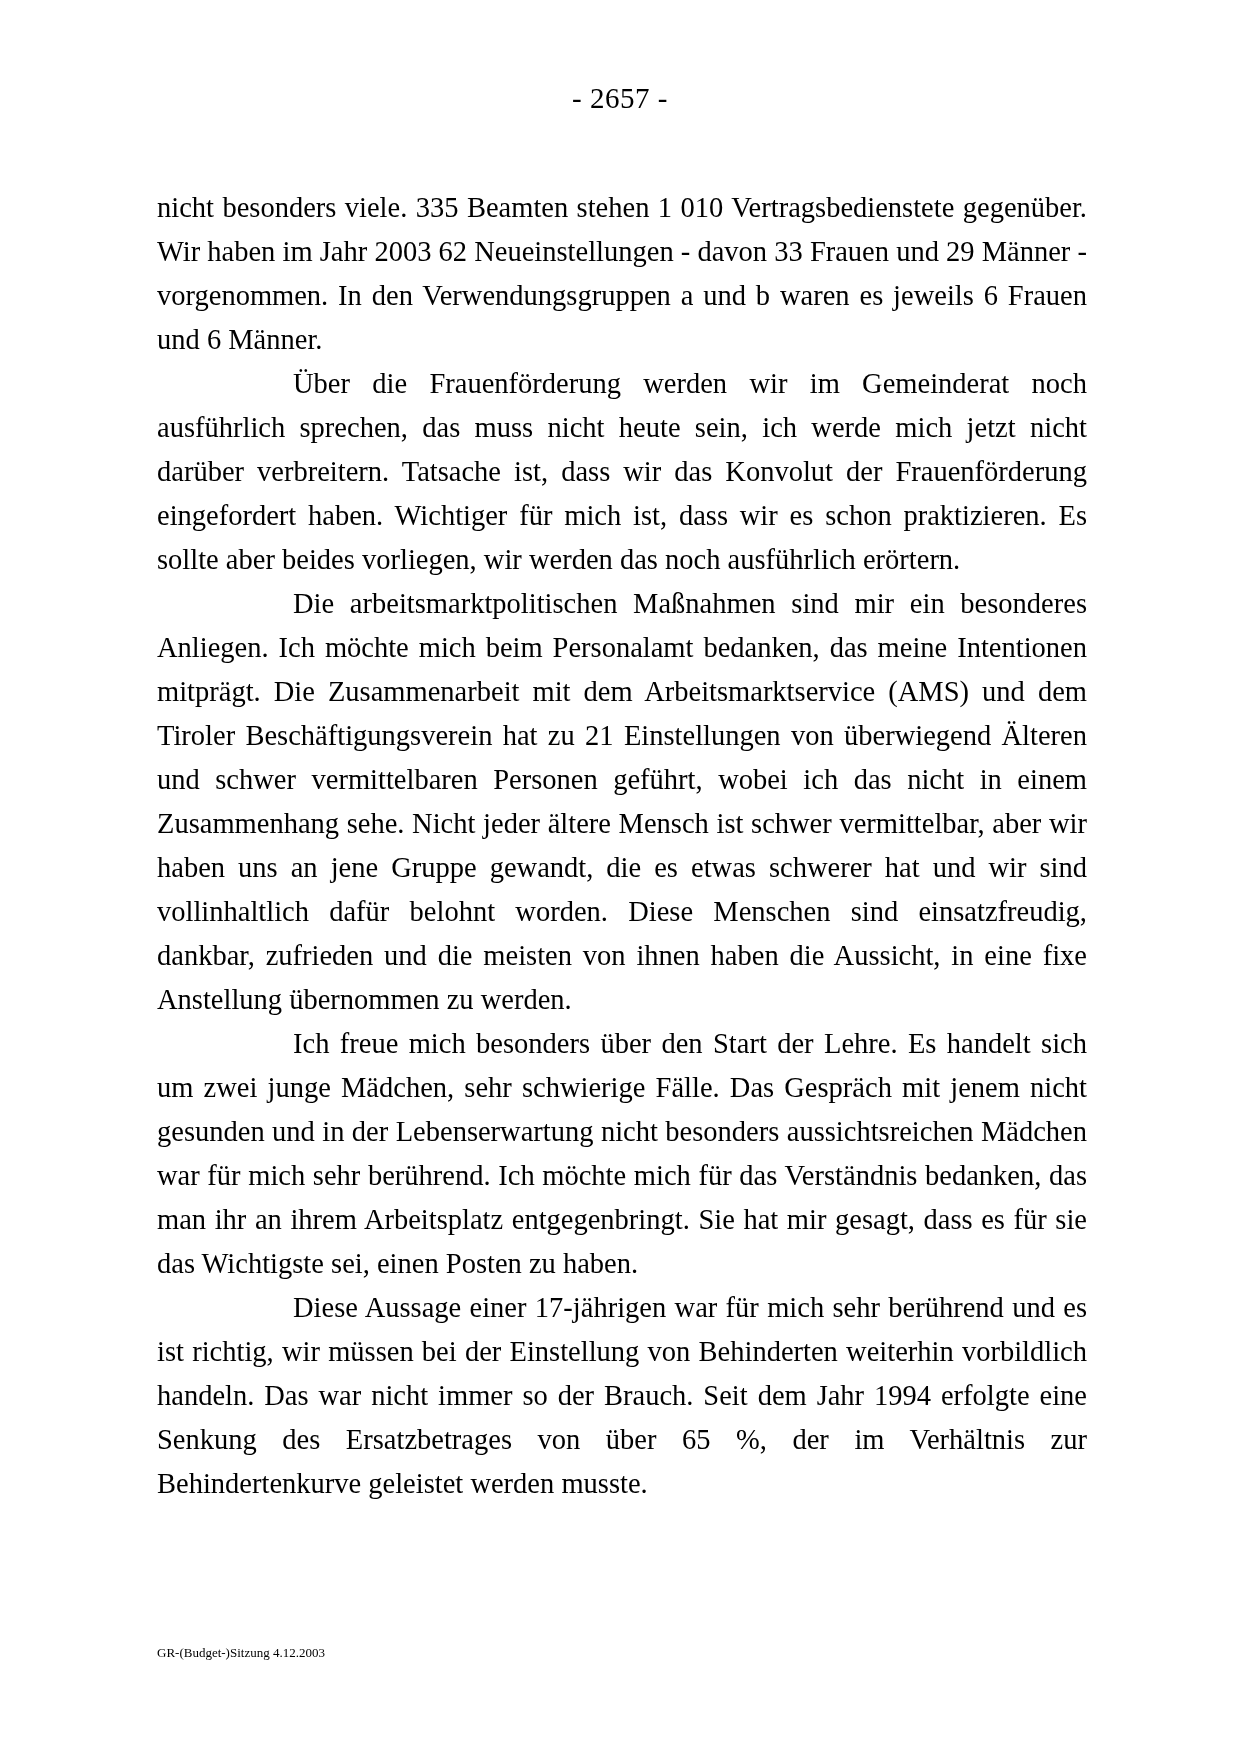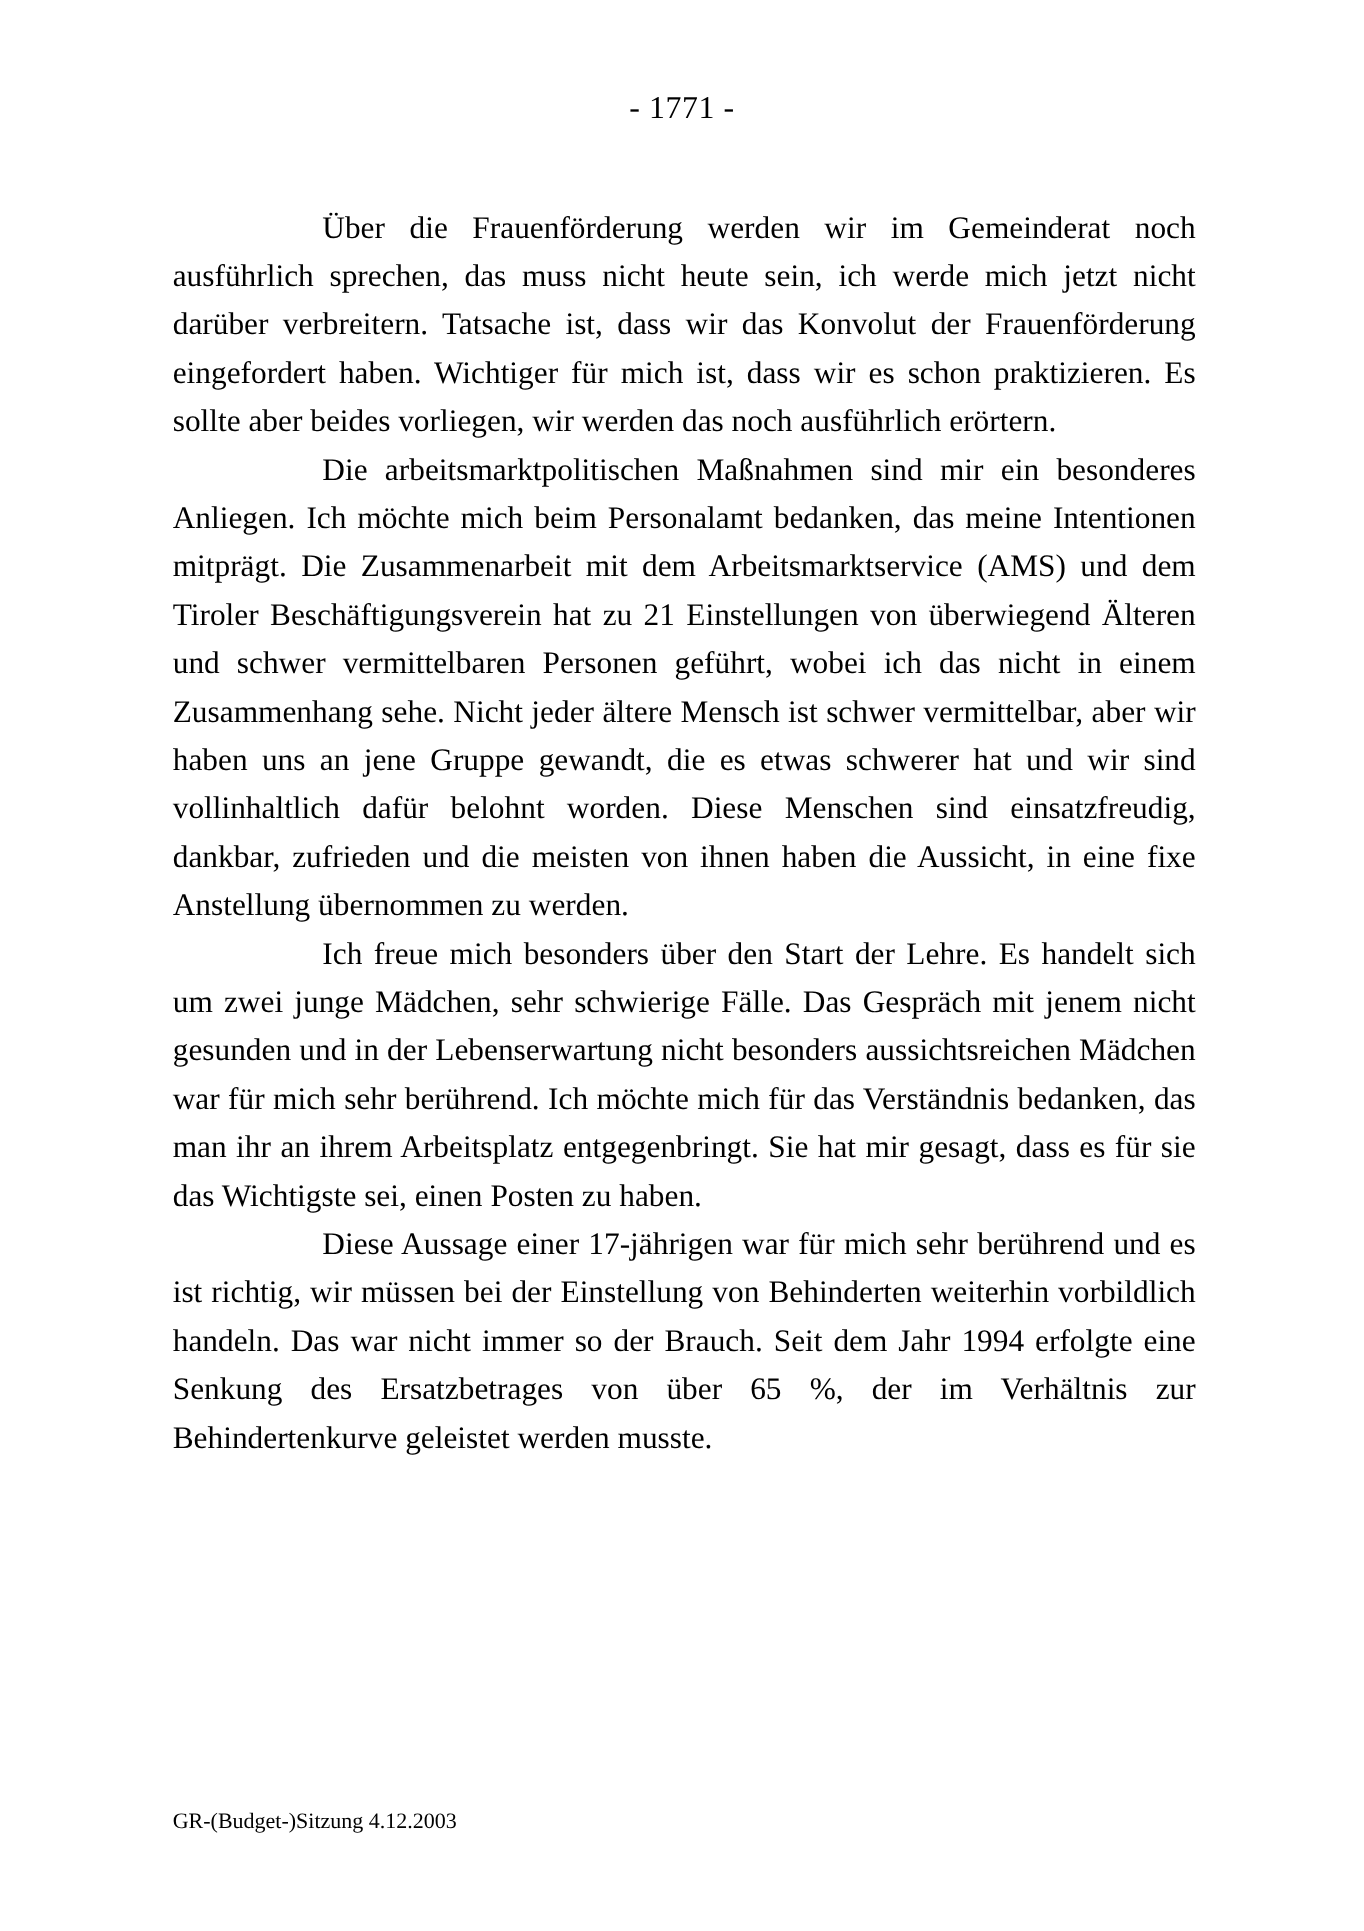--- a/index.html
+++ b/index.html
@@ -41,31 +41,32 @@
     padding: 0;
     text-indent: 136px;
   }
   .content p.no-indent {
     text-indent: 0;
   }
   .page-footer {
     position: absolute;
     left: 157px;
     top: 1645px;
-    font-size: 20px;
+    font-size: 13px;
   }
 </style>
 </head>
 <body>
 
 <div class="page">
 
-  <div class="page-number">- 1771 -</div>
+  <div class="page-number">- 2657 -</div>
 
   <div class="content">
+    <p class="no-indent">nicht besonders viele. 335 Beamten stehen 1 010 Vertragsbedienstete gegenüber. Wir haben im Jahr 2003 62 Neueinstellungen - davon 33 Frauen und 29 Männer - vorgenommen. In den Verwendungsgruppen a und b waren es jeweils 6 Frauen und 6 Männer.</p>
     <p>Über die Frauenförderung werden wir im Gemeinderat noch ausführlich sprechen, das muss nicht heute sein, ich werde mich jetzt nicht darüber verbreitern. Tatsache ist, dass wir das Konvolut der Frauenförderung eingefordert haben. Wichtiger für mich ist, dass wir es schon praktizieren. Es sollte aber beides vorliegen, wir werden das noch ausführlich erörtern.</p>
     <p>Die arbeitsmarktpolitischen Maßnahmen sind mir ein besonderes Anliegen. Ich möchte mich beim Personalamt bedanken, das meine Intentionen mitprägt. Die Zusammenarbeit mit dem Arbeitsmarktservice (AMS) und dem Tiroler Beschäftigungsverein hat zu 21 Einstellungen von überwiegend Älteren und schwer vermittelbaren Personen geführt, wobei ich das nicht in einem Zusammenhang sehe. Nicht jeder ältere Mensch ist schwer vermittelbar, aber wir haben uns an jene Gruppe gewandt, die es etwas schwerer hat und wir sind vollinhaltlich dafür belohnt worden. Diese Menschen sind einsatzfreudig, dankbar, zufrieden und die meisten von ihnen haben die Aussicht, in eine fixe Anstellung übernommen zu werden.</p>
     <p>Ich freue mich besonders über den Start der Lehre. Es handelt sich um zwei junge Mädchen, sehr schwierige Fälle. Das Gespräch mit jenem nicht gesunden und in der Lebenserwartung nicht besonders aussichtsreichen Mädchen war für mich sehr berührend. Ich möchte mich für das Verständnis bedanken, das man ihr an ihrem Arbeitsplatz entgegenbringt. Sie hat mir gesagt, dass es für sie das Wichtigste sei, einen Posten zu haben.</p>
     <p>Diese Aussage einer 17-jährigen war für mich sehr berührend und es ist richtig, wir müssen bei der Einstellung von Behinderten weiterhin vorbildlich handeln. Das war nicht immer so der Brauch. Seit dem Jahr 1994 erfolgte eine Senkung des Ersatzbetrages von über 65 %, der im Verhältnis zur Behindertenkurve geleistet werden musste.</p>
   </div>
 
   <div class="page-footer">GR-(Budget-)Sitzung 4.12.2003</div>
 
 </div>
 

